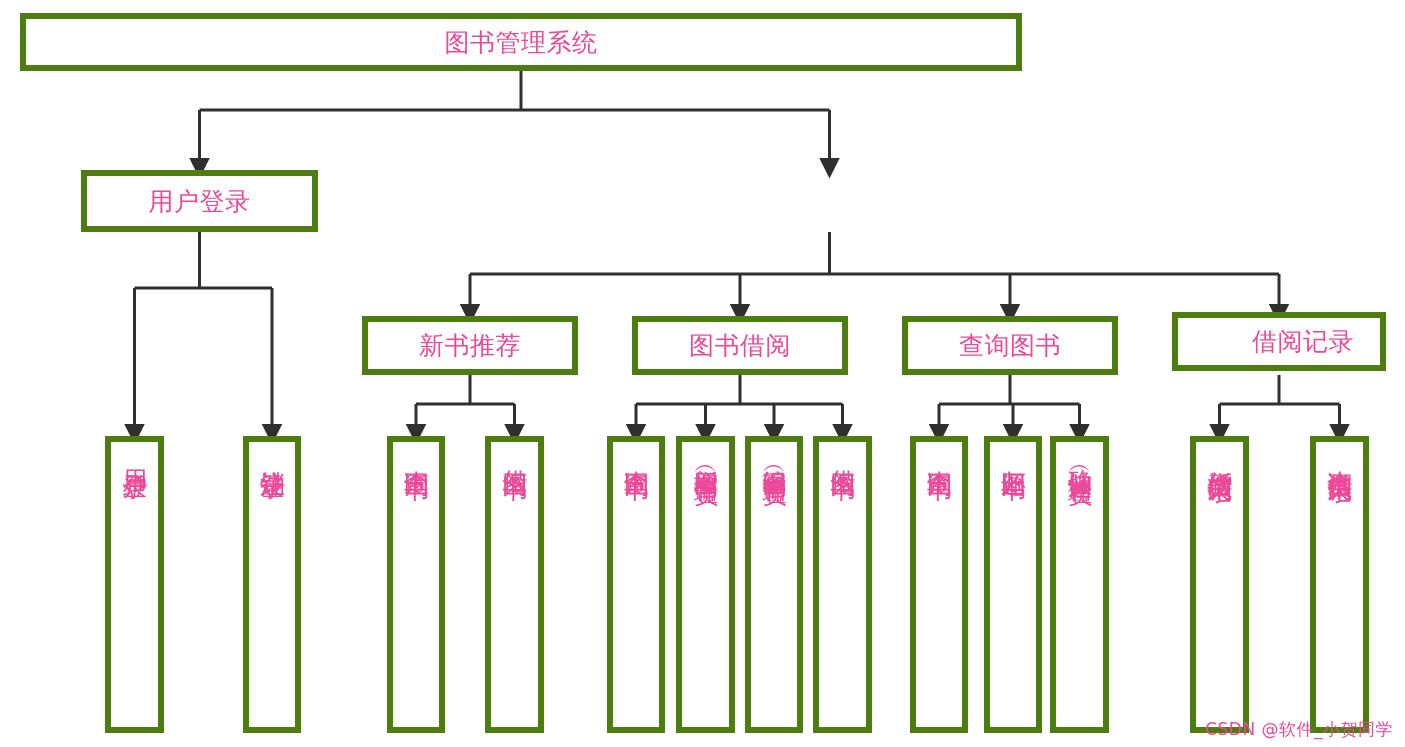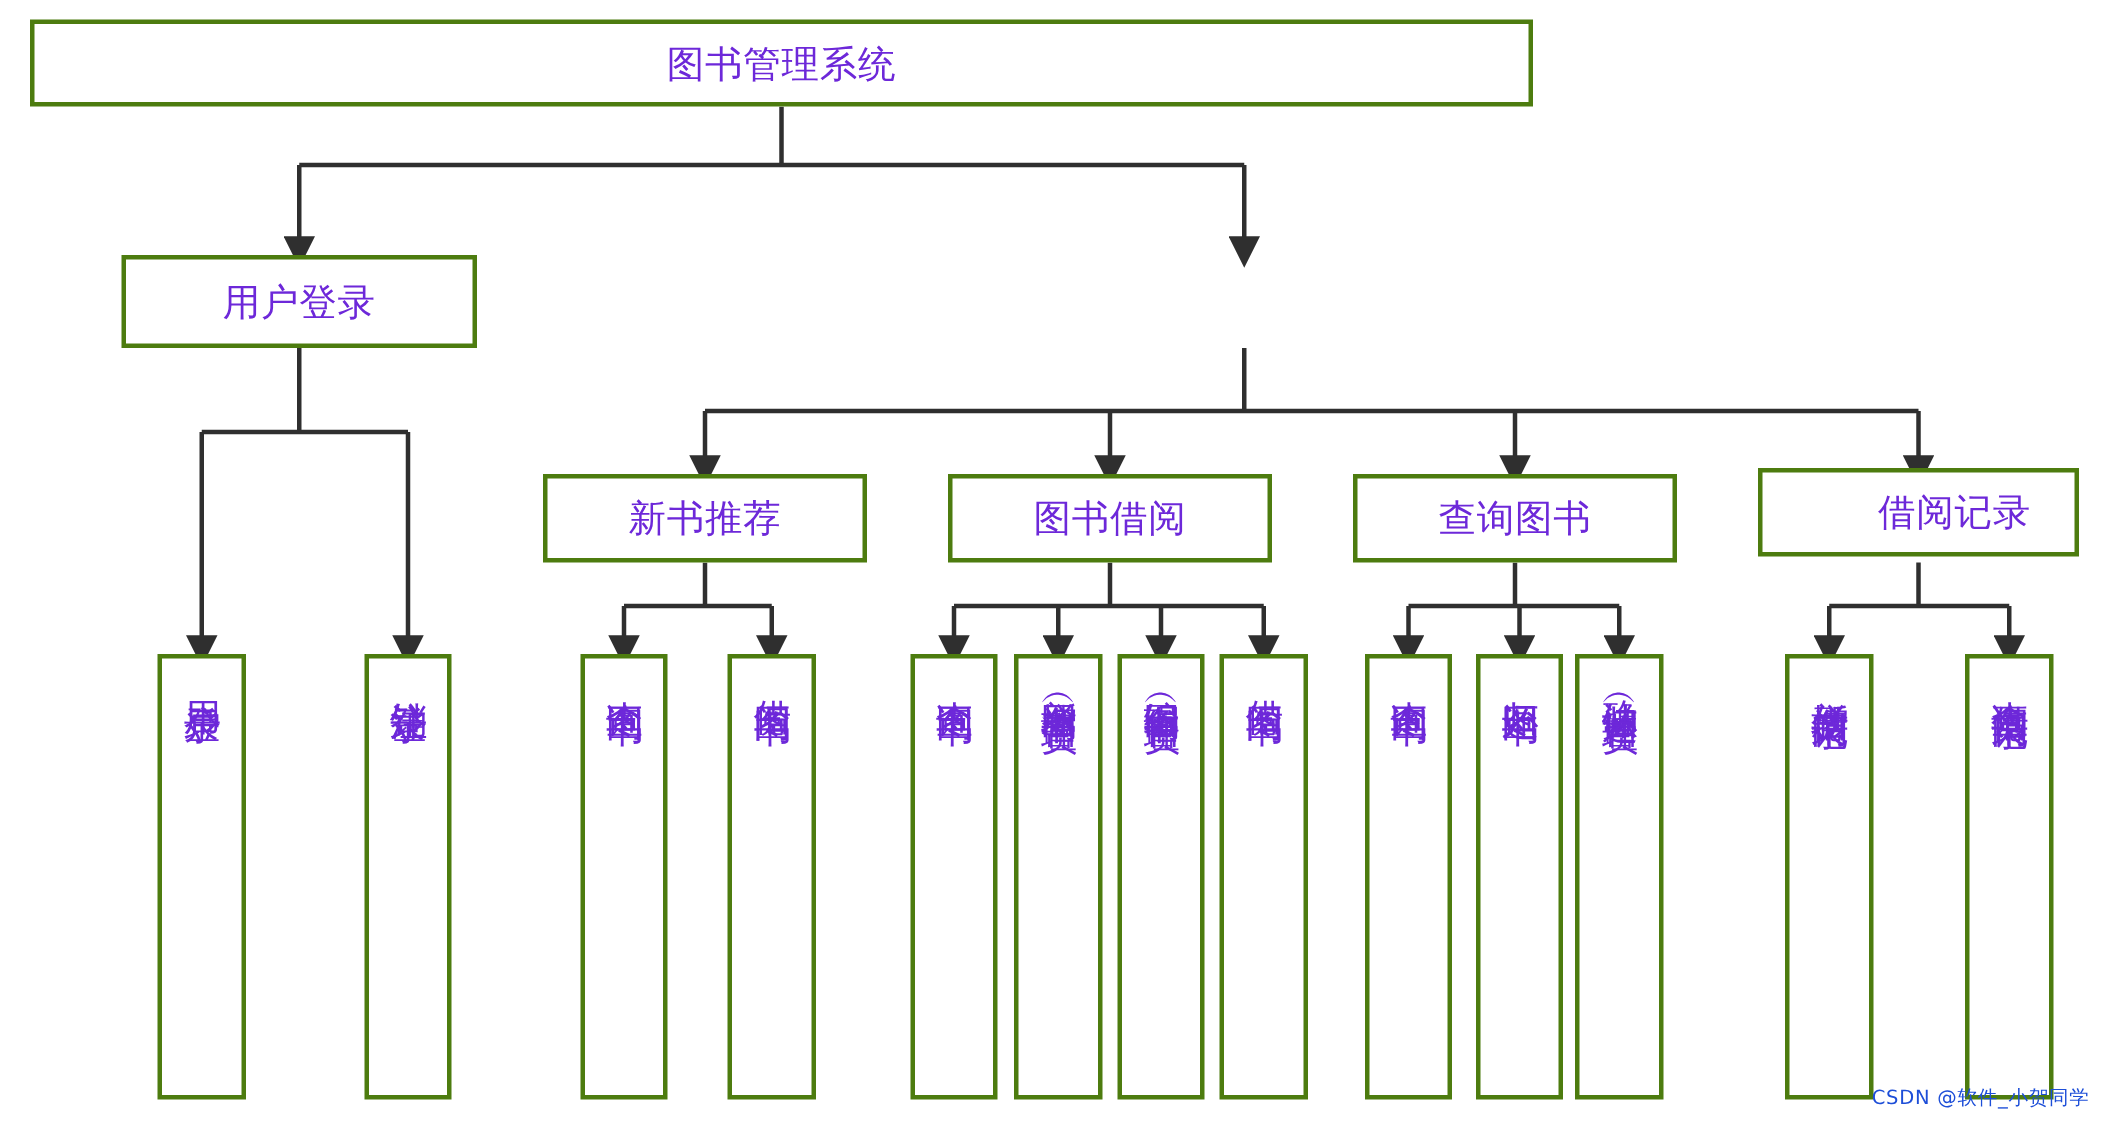--- a/index.html
+++ b/index.html
@@ -22,25 +22,25 @@
     left: 0;
     top: 0;
     width: 1405px;
     height: 747px;
     pointer-events: none;
   }
   .node {
     position: absolute;
     box-sizing: border-box;
     background: #ffffff;
-    border: 3px solid #4d7c0f;
+    border: 6px solid #4d7c0f;
     display: flex;
     align-items: center;
     justify-content: center;
-    color: #6d28d9;
+    color: #ec4899;
     z-index: 2;
   }
   .node .label {
     display: block;
     text-align: center;
     line-height: 1.08;
     letter-spacing: 0.5px;
   }
   .node.horiz .label {
     font-size: 25px;
@@ -58,22 +58,22 @@
     letter-spacing: 2px;
     white-space: nowrap;
   }
   .node.vert.tall .label {
     font-size: 24px;
   }
   #watermark {
     position: absolute;
     right: 12px;
     bottom: 6px;
-    font-size: 13px;
-    color: #1d4ed8;
+    font-size: 17px;
+    color: #ec4899;
     letter-spacing: 0.5px;
     z-index: 5;
     white-space: nowrap;
   }
 </style>
 </head>
 <body>
 
 <div id="canvas">
 

